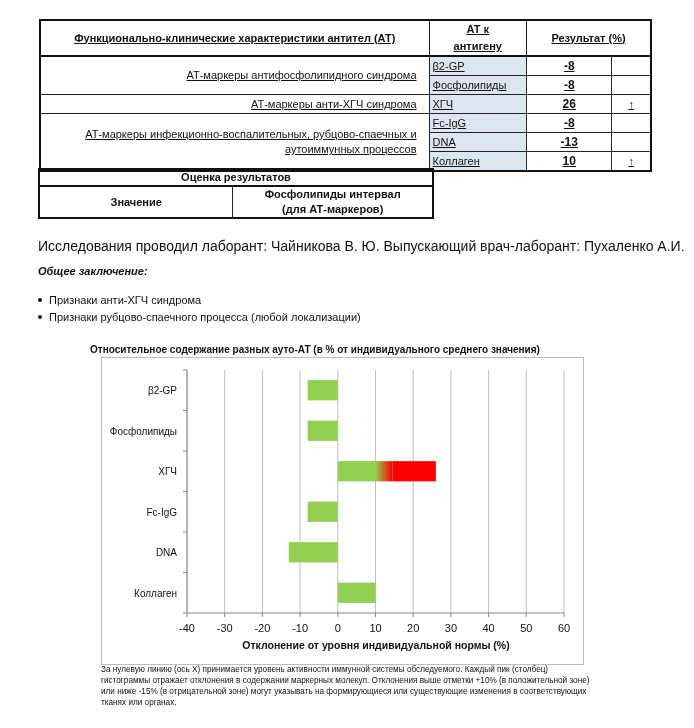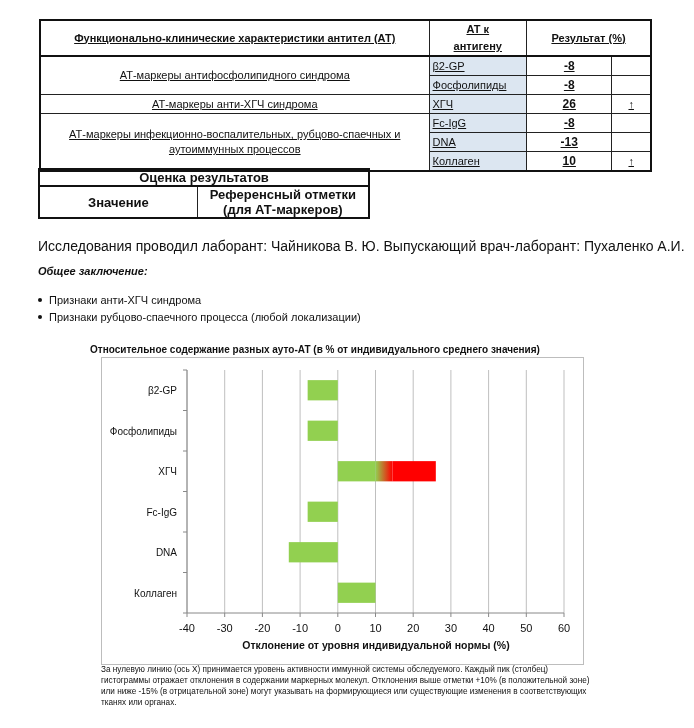--- a/index.html
+++ b/index.html
@@ -3,27 +3,27 @@
 <meta charset="utf-8">
 <style>
   html,body{margin:0;padding:0;background:#fff;}
   body{width:694px;height:728px;position:relative;overflow:hidden;font-family:"Liberation Sans",sans-serif;color:#111;}
   .abs{position:absolute;}
   table{border-collapse:collapse;}
   
   #t1{left:39px;top:19px;width:613px;font-size:11px;}
   #t1 td,#t1 th{border:1px solid #222;padding:0 12px;height:18px;line-height:17px;text-decoration:underline;}
   #t1 th{font-weight:bold;text-align:center;border-top:2px solid #111;border-bottom:2px solid #111;}
-  #t1 .lab{text-align:center;margin-top:17px;}
+  #t1 .lab{text-align:right;margin-top:17px;}
   #t1 .ag{background:#dce6f1;text-align:left;padding-left:3px;}
   #t1 .val{text-align:center;font-weight:bold;font-size:12px;}
   #t1 .arr{text-align:center;width:14px;font-size:11px;}
   #t1{border:2px solid #111;}
   
-  #t2{left:38px;top:168px;width:332px;font-size:13px;border:2px solid #111;}
+  #t2{left:38px;top:168px;width:396px;font-size:11px;border:2px solid #111;}
   #t2 td{border:1px solid #222;padding:0 5px;line-height:15px;}
   #t2 .h{font-weight:bold;text-align:center;}
   .sig{left:38px;top:238px;font-size:14px;}
   .concl{left:38px;top:265px;font-size:11px;font-weight:bold;font-style:italic;}
   .bul{left:38px;font-size:11px;}
   .bul span.dot{display:inline-block;width:4px;height:4px;background:#111;border-radius:50%;margin:0 7px 2px 0;vertical-align:middle;}
   .ctitle{left:90px;width:510px;top:344px;text-align:left;font-size:10px;font-weight:bold;}
   #frame{left:101px;top:357px;width:481px;height:306px;border:1px solid #bdbdbd;}
   svg text{font-family:"Liberation Sans",sans-serif;}
   .note{left:101px;top:664px;width:490px;font-size:8.2px;line-height:11px;}
@@ -85,21 +85,21 @@
       <col style="width:206px">
       <col style="width:210px">
     </colgroup>
   <tbody>
       <tr>
     <td colspan="2" class="h" style="border-bottom:2px solid #111;line-height:15px;">Оценка результатов</td>
   </tr>
   <tr>
     <td class="h">Значение</td>
     <td class="h">
-      <div>Референсный отметки</div>
+      <div>Фосфолипиды интервал</div>
       <div>(для АТ-маркеров)</div>
     </td>
   </tr>
 </tbody>
   </table>
 
 <div class="abs sig">Исследования проводил лаборант: Чайникова В. Ю. Выпускающий врач-лаборант: Пухаленко А.И.</div>
 <div class="abs concl">Общее заключение:</div>
 <div class="abs bul" style="top:294px;"><span class="dot"></span><span>Признаки анти-ХГЧ синдрома</span></div>
 <div class="abs bul" style="top:311px;"><span class="dot"></span><span>Признаки рубцово-спаечного процесса (любой локализации)</span></div>

